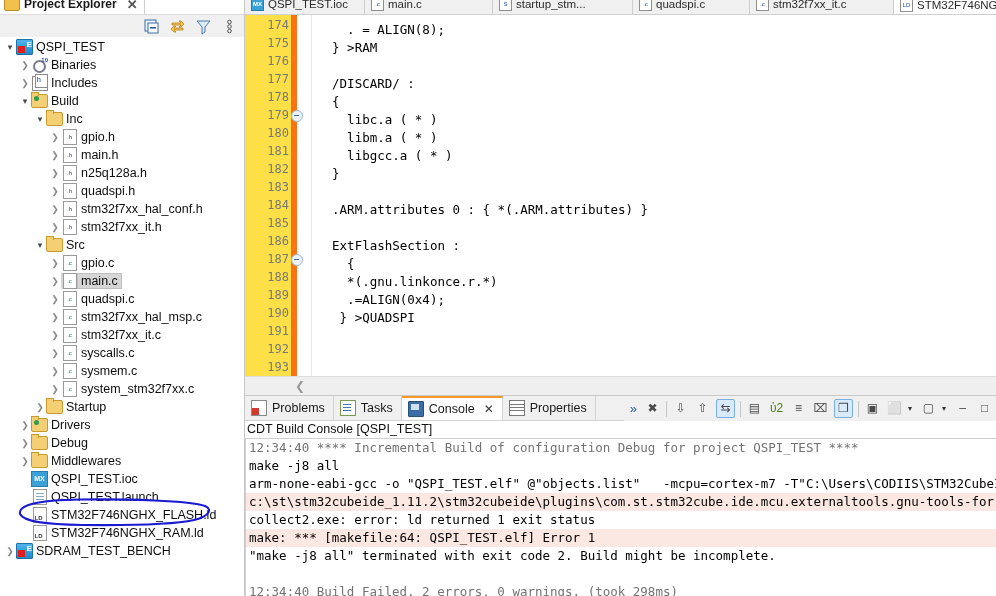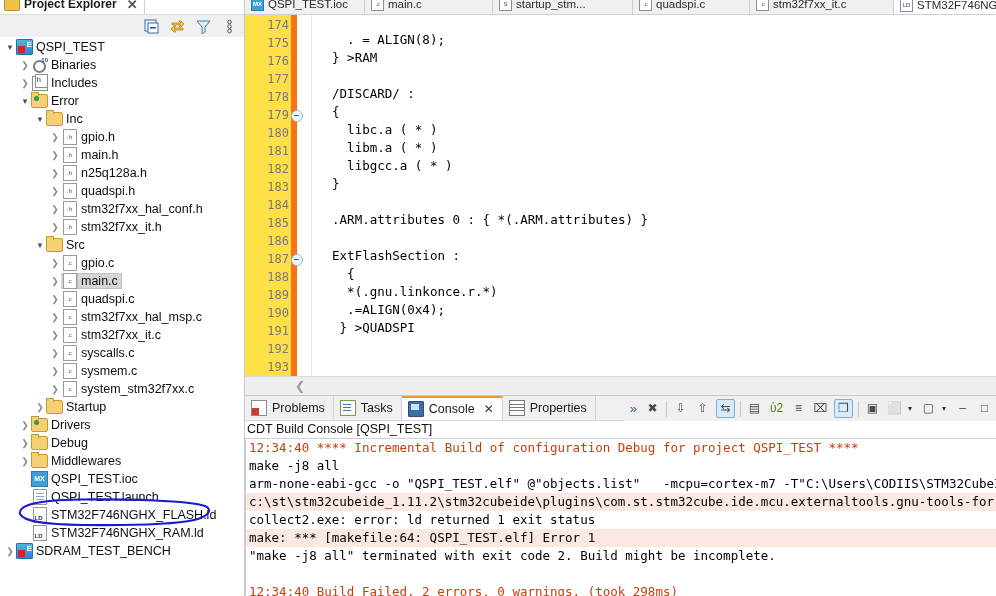--- a/index.html
+++ b/index.html
@@ -374,21 +374,21 @@
     background: #3a6ea5;
   }
   #gutter-gap {
     flex: 0 0 14px;
     background: #ffffff;
     border-right: 1px solid #e8e8e8;
   }
   #code {
     flex: 1 1 auto;
     position: relative;
-    padding-top: 16px;
+    padding-top: 6px;
     background: #ffffff;
     overflow: hidden;
   }
   .cl {
     height: 18px;
     line-height: 18px;
     font-family: "DejaVu Sans Mono", monospace;
     font-size: 12.5px;
     color: #000000;
     white-space: pre;
@@ -540,21 +540,21 @@
   }
   .oline {
     height: 18px;
     line-height: 18px;
     font-family: "DejaVu Sans Mono", monospace;
     font-size: 12.5px;
     white-space: pre;
     padding-left: 3px;
     color: #000;
   }
-  .oline.info { color: #c2410c; }
+  .oline.info { color: #737373; }
   .oline.err { background: #fce8e2; color: #000; }
 </style>
 </head>
 <body>
 
 <div id="app">
 
   <div id="explorer">
 
     <div class="pe-tabrow">
@@ -617,21 +617,21 @@
             <span class="ic-inc"></span>
           </span>
           <span class="lbl">Includes</span>
         </div>
         <div class="row">
           <span style="width:19px;flex:0 0 19px"></span>
           <span class="arrow down">▾</span>
           <span class="ico">
             <span class="ic-fold src"></span>
           </span>
-          <span class="lbl">Error</span>
+          <span class="lbl">Build</span>
         </div>
         <div class="row">
           <span style="width:34px;flex:0 0 34px"></span>
           <span class="arrow down">▾</span>
           <span class="ico">
             <span class="ic-fold"></span>
           </span>
           <span class="lbl">Inc</span>
         </div>
         <div class="row">

